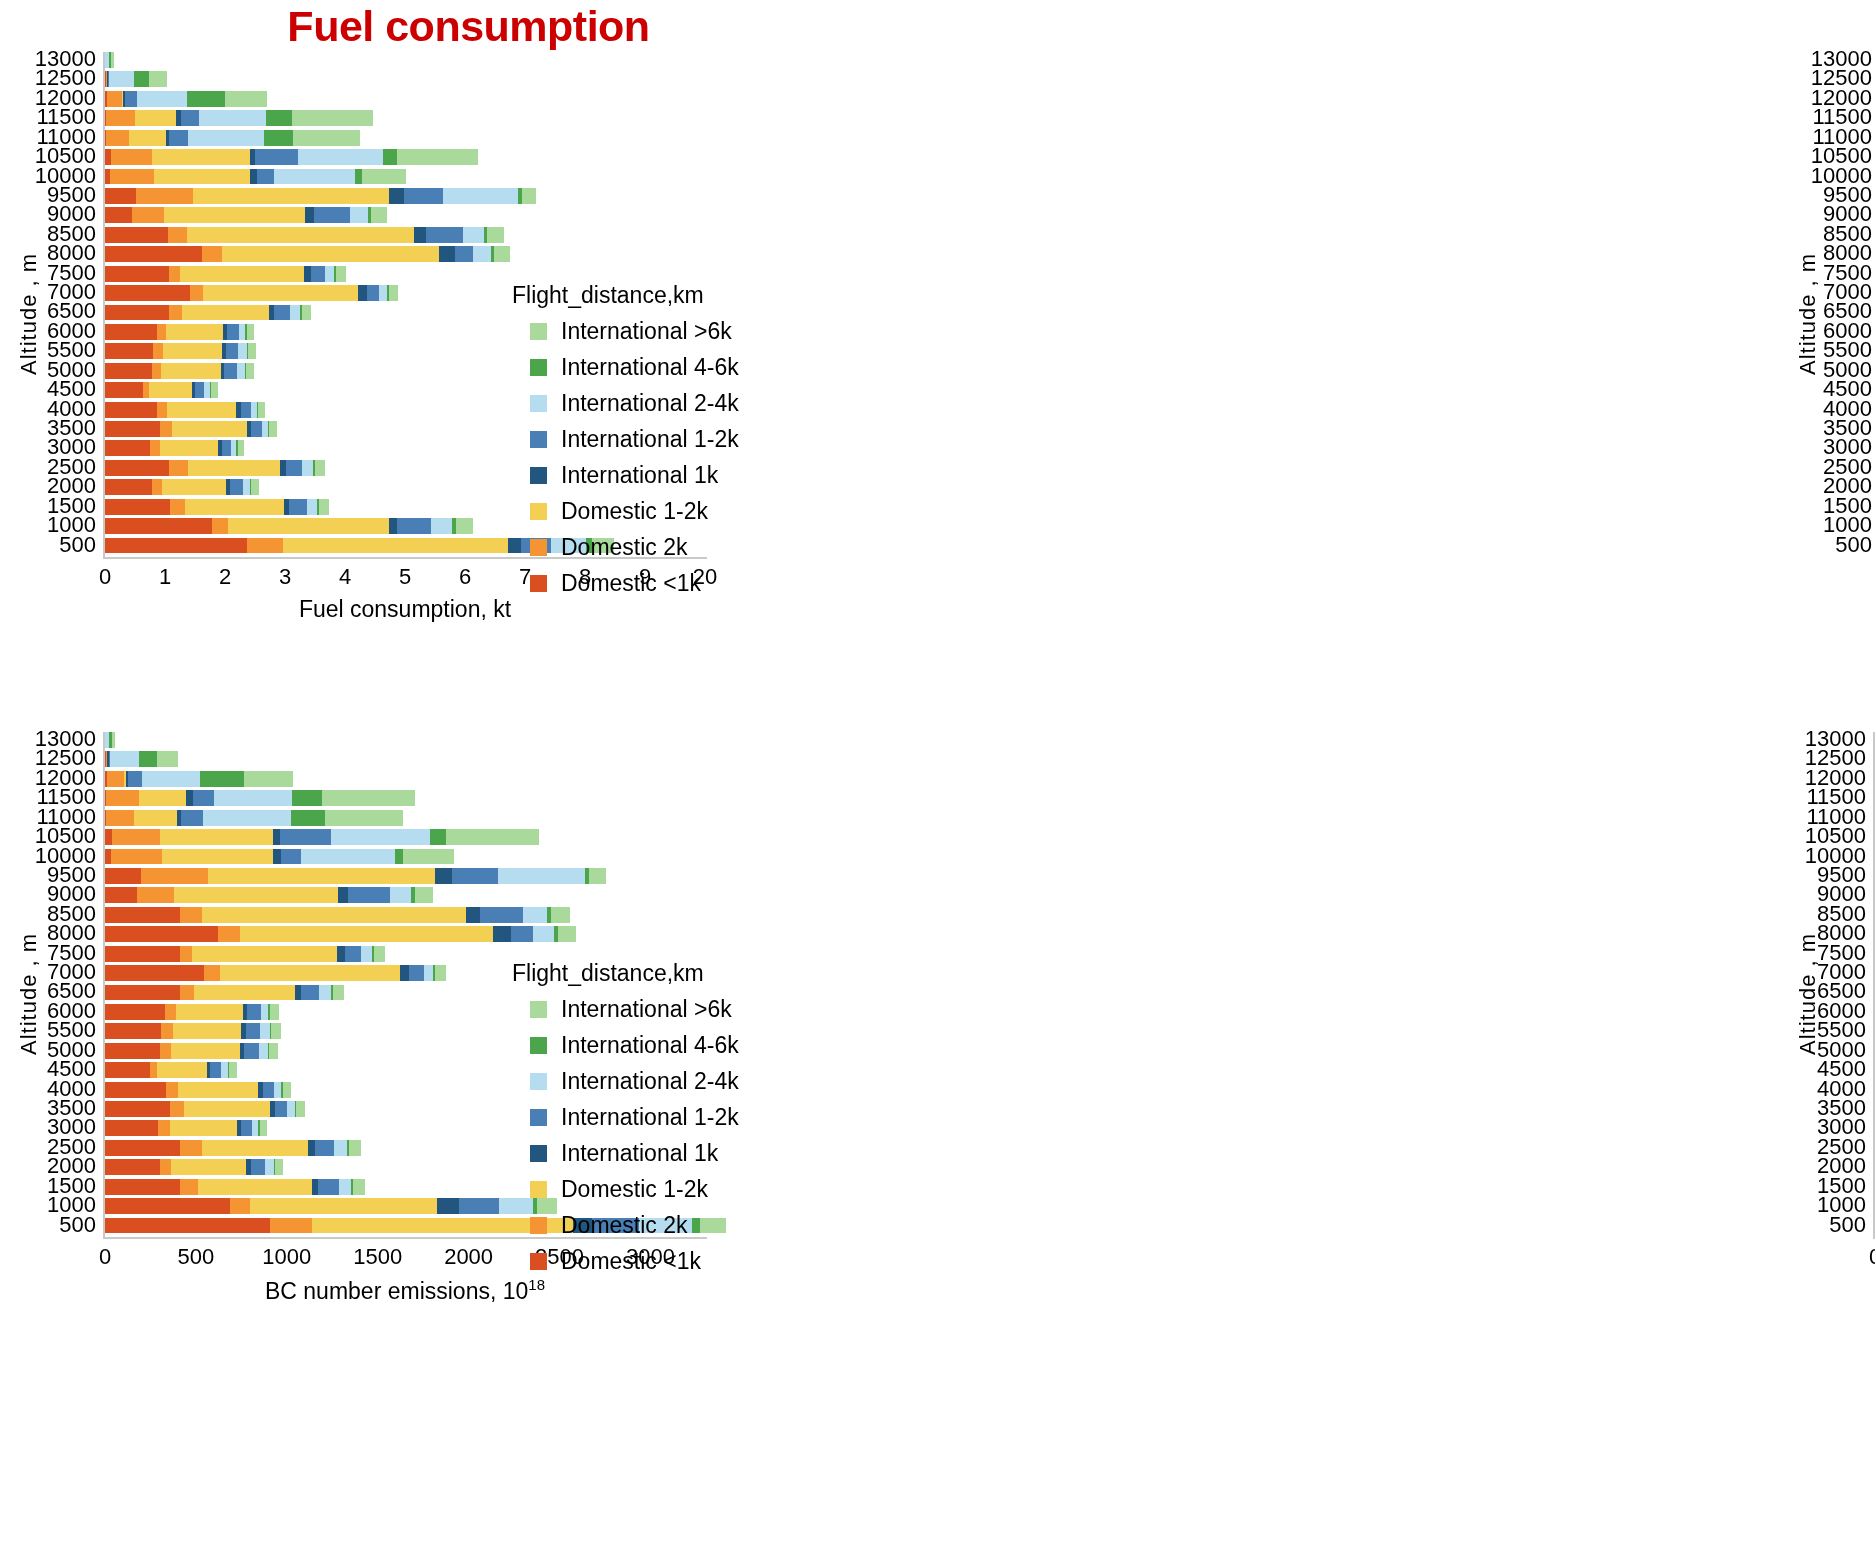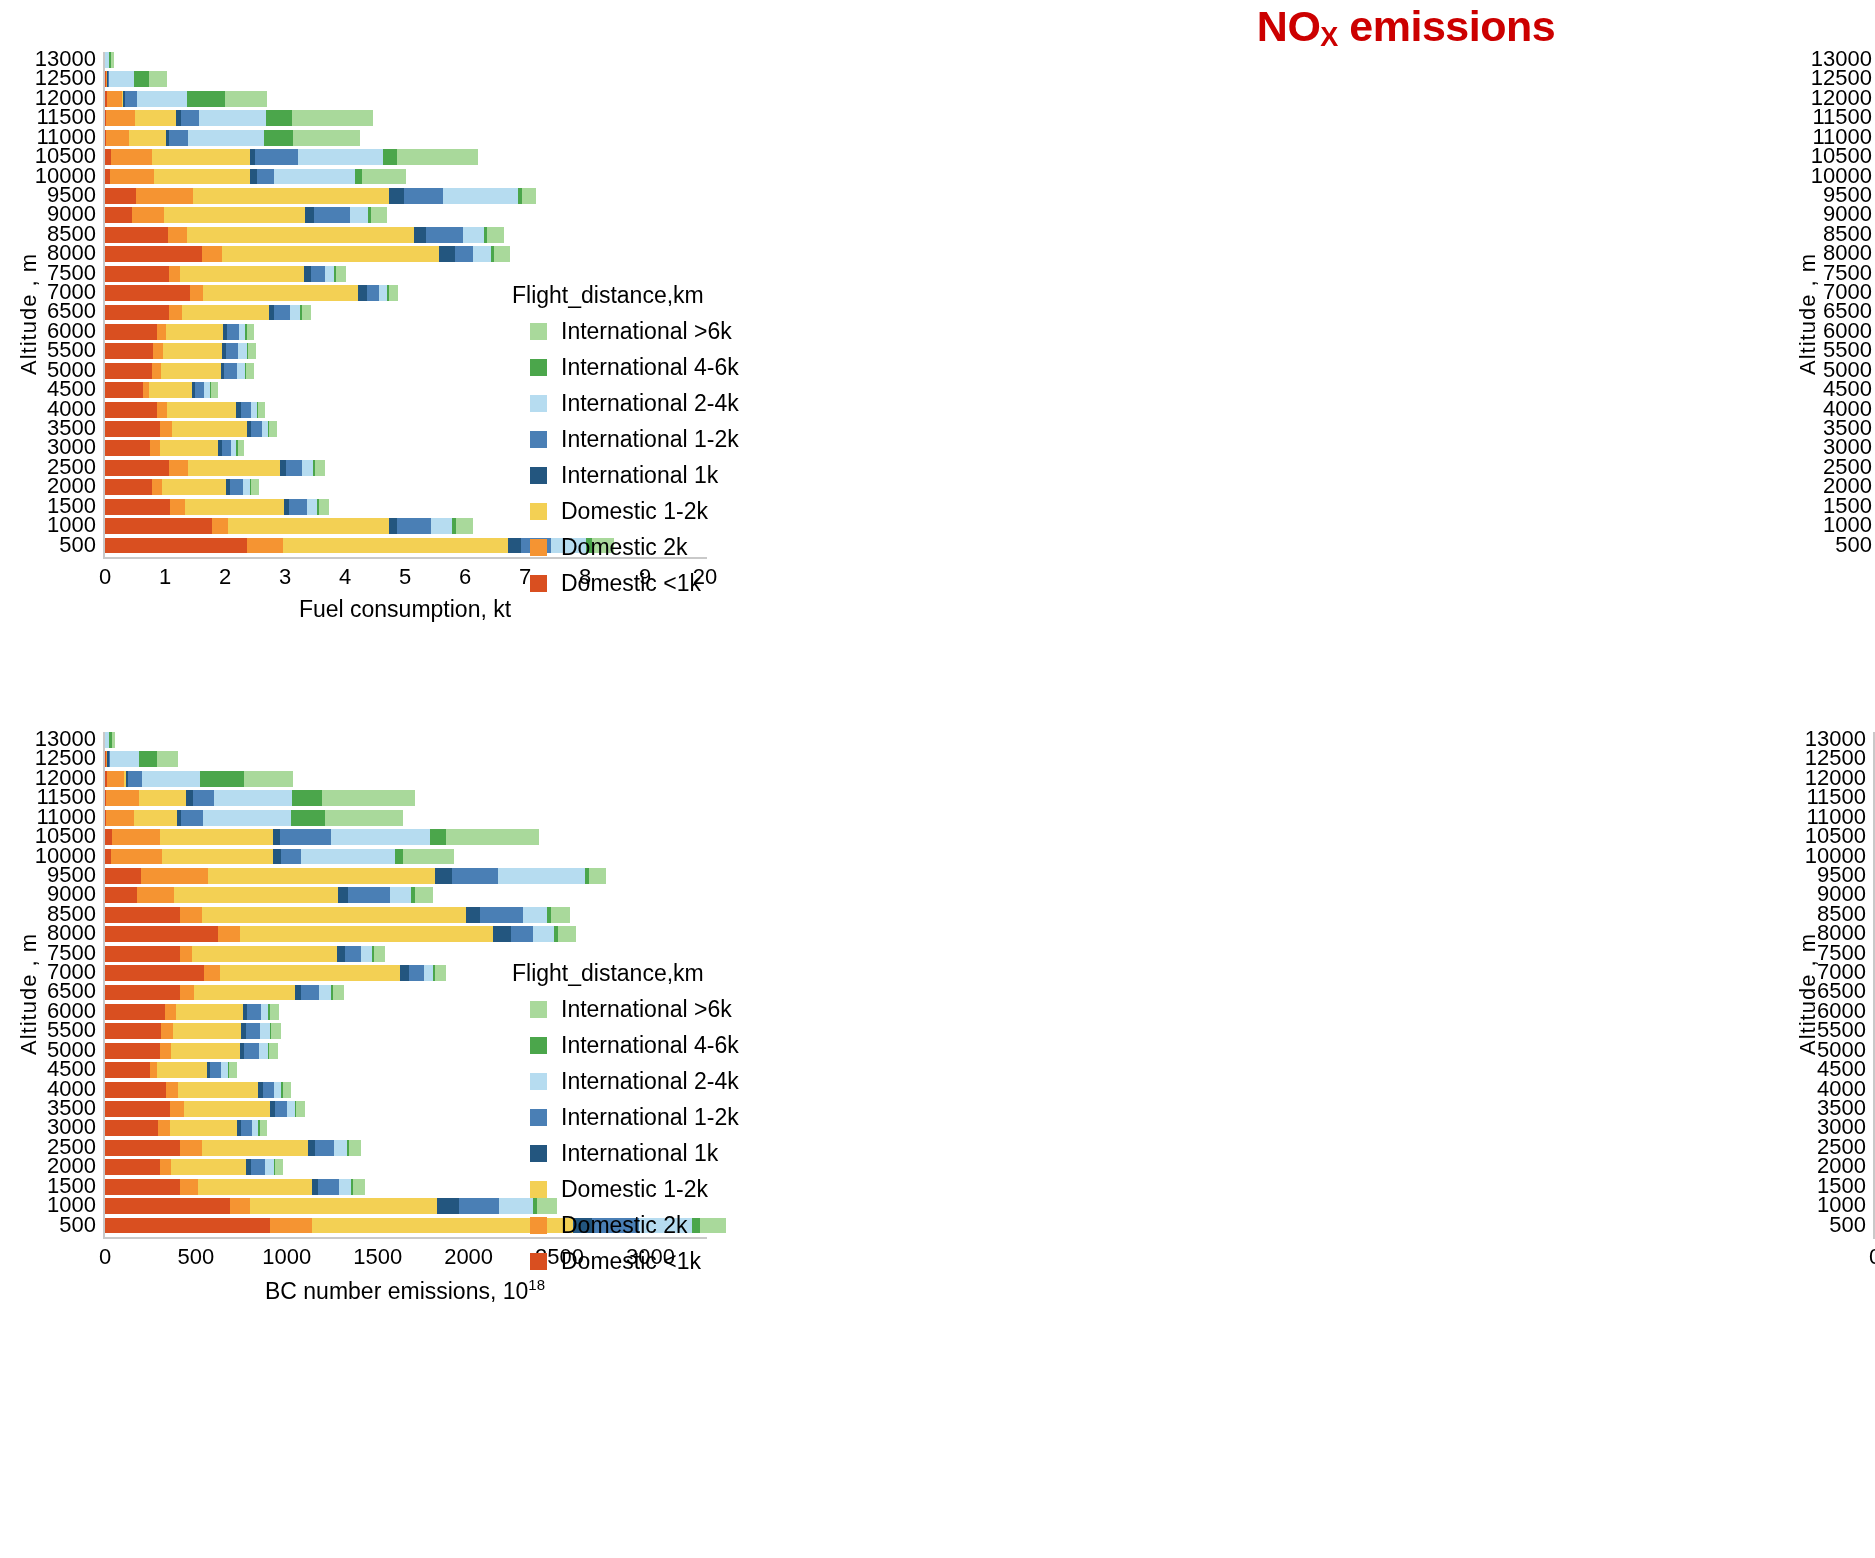--- a/index.html
+++ b/index.html
@@ -86,20 +86,21 @@
     width:17px; height:17px;
     margin-right:14px; margin-left:18px;
     flex:0 0 auto;
   }
 </style>
 </head>
 <body>
 
 <div class="grid">
   <div class="panel" id="panel-0">
+      <div class="panel-title" style="top: 2px;">Fuel consumption</div>
       <div class="ylabel" style="left: 16px; top: 374.5px;">Altitude , m</div>
       <div class="axis-line" style="left: 103px; top: 52px; height: 505px;"></div>
       <div class="ytick" style="left: 8px; width: 95px; top: 47.9615px; padding-right: 7px;">13000</div>
       <div class="row" style="left: 105px; top: 52px; height: 15.9231px;">
         <div class="seg" title="International 2-4k: 0.06" style="width: 3.6px; background: rgb(182, 220, 240);"></div>
         <div class="seg" title="International 4-6k: 0.04" style="width: 2.4px; background: rgb(75, 166, 75);"></div>
         <div class="seg" title="International &gt;6k: 0.05" style="width: 3px; background: rgb(169, 217, 155);"></div>
       </div>
       <div class="ytick" style="left: 8px; width: 95px; top: 67.3846px; padding-right: 7px;">12500</div>
       <div class="row" style="left: 105px; top: 71.4231px; height: 15.9231px;">
@@ -418,21 +419,20 @@
           <span class="legend-swatch" style="background: rgb(245, 148, 50);"></span>
           <span>Domestic 2k</span>
         </div>
         <div class="legend-item">
           <span class="legend-swatch" style="background: rgb(217, 79, 32);"></span>
           <span>Domestic &lt;1k</span>
         </div>
       </div>
     </div>
   <div class="panel" id="panel-1">
-      <div class="panel-title" style="top: 2px;">NO<sub>X</sub> emissions</div>
       <div class="ylabel" style="left: 858px; top: 374.5px;">Altitude , m</div>
       <div class="ytick" style="left: 847px; width: 95px; top: 47.9615px; padding-right: 7px;">13000</div>
       <div class="ytick" style="left: 847px; width: 95px; top: 67.3846px; padding-right: 7px;">12500</div>
       <div class="ytick" style="left: 847px; width: 95px; top: 86.8077px; padding-right: 7px;">12000</div>
       <div class="ytick" style="left: 847px; width: 95px; top: 106.231px; padding-right: 7px;">11500</div>
       <div class="ytick" style="left: 847px; width: 95px; top: 125.654px; padding-right: 7px;">11000</div>
       <div class="ytick" style="left: 847px; width: 95px; top: 145.077px; padding-right: 7px;">10500</div>
       <div class="ytick" style="left: 847px; width: 95px; top: 164.5px; padding-right: 7px;">10000</div>
       <div class="ytick" style="left: 847px; width: 95px; top: 183.923px; padding-right: 7px;">9500</div>
       <div class="ytick" style="left: 847px; width: 95px; top: 203.346px; padding-right: 7px;">9000</div>

